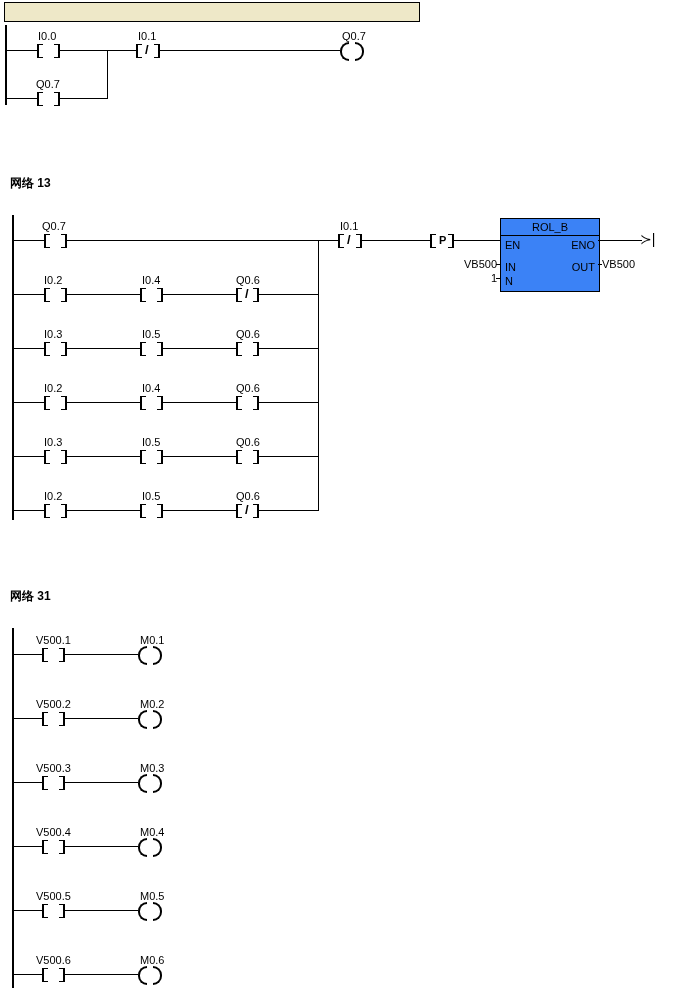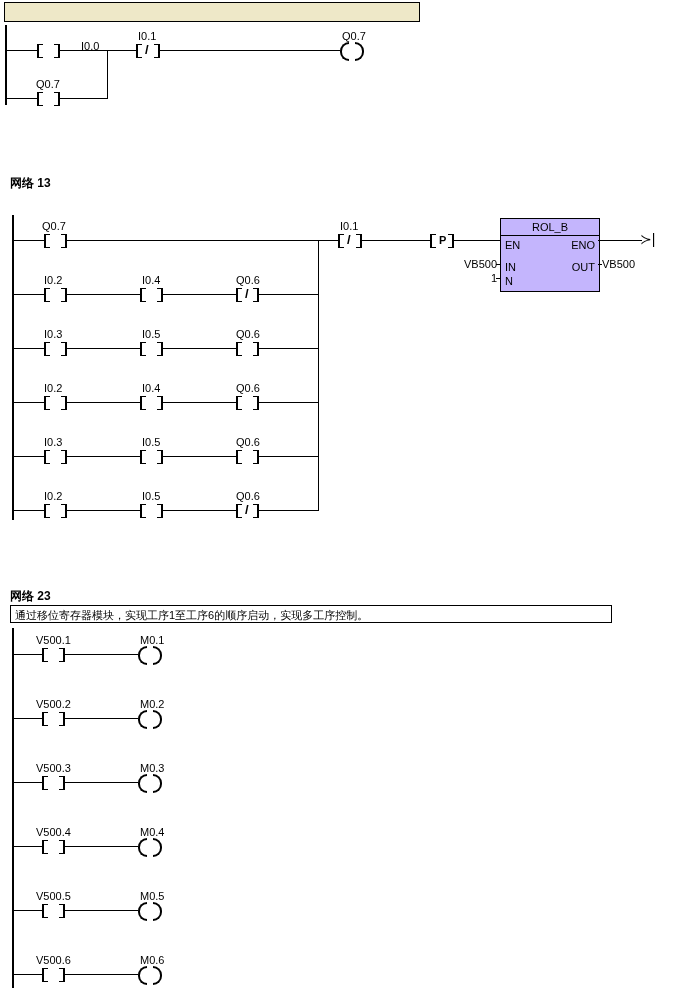--- a/index.html
+++ b/index.html
@@ -10,37 +10,37 @@
 .rail { position:absolute; background:#000; width:2px; }
 .wire { position:absolute; background:#000; height:1px; }
 .vwire { position:absolute; background:#000; width:1px; }
 
 .no-l { position:absolute; border-left:2px solid #000; border-top:1px solid #000; border-bottom:1px solid #000; width:4px; height:12px; }
 .no-r { position:absolute; border-right:2px solid #000; border-top:1px solid #000; border-bottom:1px solid #000; width:4px; height:12px; }
 .coil-l { position:absolute; width:7px; height:15px; border:2px solid #000; border-right:none; border-radius:10px 0 0 10px; }
 .coil-r { position:absolute; width:7px; height:15px; border:2px solid #000; border-left:none; border-radius:0 10px 10px 0; }
 .slash { position:absolute; font-size:13px; font-weight:bold; }
 .p-box { position:absolute; font-size:11px; font-weight:bold; }
-.instr-box { position:absolute; border:1px solid #000; background:#c4b5fd; }
+.instr-box { position:absolute; border:1px solid #000; background:#3b82f6; }
 .term { position:absolute; font-size:14px; }
 
 .net-title { position:absolute; font-weight:bold; font-size:12px; }
 .net-comment { position:absolute; border:1px solid #000; padding:2px 4px; font-size:11px; box-sizing:border-box; height:18px; background:#fff; }
 </style>
 </head>
 <body>
 
 <div class="canvas">
 
 <div class="header-bar"></div>
 
 <div class="rail" style="left:5px;top:25px;height:80px;"></div>
 
 <div class="wire" style="left:7px;top:50px;width:30px;"></div>
-<span class="label" style="left:38px;top:40px;margin-left:43px;">I0.0</span>
+<span class="label" style="left:38px;top:30px;">I0.0</span>
 <div class="no-l" style="left:37px;top:44px;"></div>
 <div class="no-r" style="left:54px;top:44px;"></div>
 <div class="wire" style="left:60px;top:50px;width:76px;"></div>
 <span class="label" style="left:138px;top:30px;">I0.1</span>
 <div class="no-l" style="left:136px;top:44px;"></div>
 <div class="no-r" style="left:154px;top:44px;"></div>
 <span class="slash" style="left:145px;top:42px;">/</span>
 <div class="wire" style="left:160px;top:50px;width:180px;"></div>
 <span class="label" style="left:342px;top:30px;">Q0.7</span>
 <div class="coil-l" style="left:340px;top:42px;"></div>
@@ -156,22 +156,21 @@
 <span class="label" style="left:142px;top:490px;">I0.5</span>
 <div class="no-l" style="left:140px;top:504px;"></div>
     <div class="no-r" style="left:157px;top:504px;"></div>
 <div class="wire" style="left:163px;top:510px;width:73px;"></div>
 <span class="label" style="left:236px;top:490px;">Q0.6</span>
 <div class="no-l" style="left:236px;top:504px;"></div>
     <div class="no-r" style="left:253px;top:504px;"></div>
 <span class="slash" style="left:245px;top:502px;">/</span>
 <div class="wire" style="left:259px;top:510px;width:59px;"></div>
 
-<span class="net-title" style="left:10px;top:588px;">网络 23</span>
-<div class="net-comment" style="left:10px;top:605px;width:602px;">通过移位寄存器模块，实现工序1至工序6的顺序启动，实现多工序控制。</div>
+<span class="net-title" style="left:10px;top:588px;">网络 31</span>
 
 <div class="rail" style="left:12px;top:628px;height:360px;"></div>
 
 <div class="wire" style="left:14px;top:654px;width:28px;"></div>
 <span class="label" style="left:36px;top:634px;">V500.1</span>
 <div class="no-l" style="left:42px;top:648px;"></div>
     <div class="no-r" style="left:59px;top:648px;"></div>
 <div class="wire" style="left:65px;top:654px;width:73px;"></div>
 <span class="label" style="left:140px;top:634px;">M0.1</span>
 <div class="coil-l" style="left:138px;top:646px;"></div>

